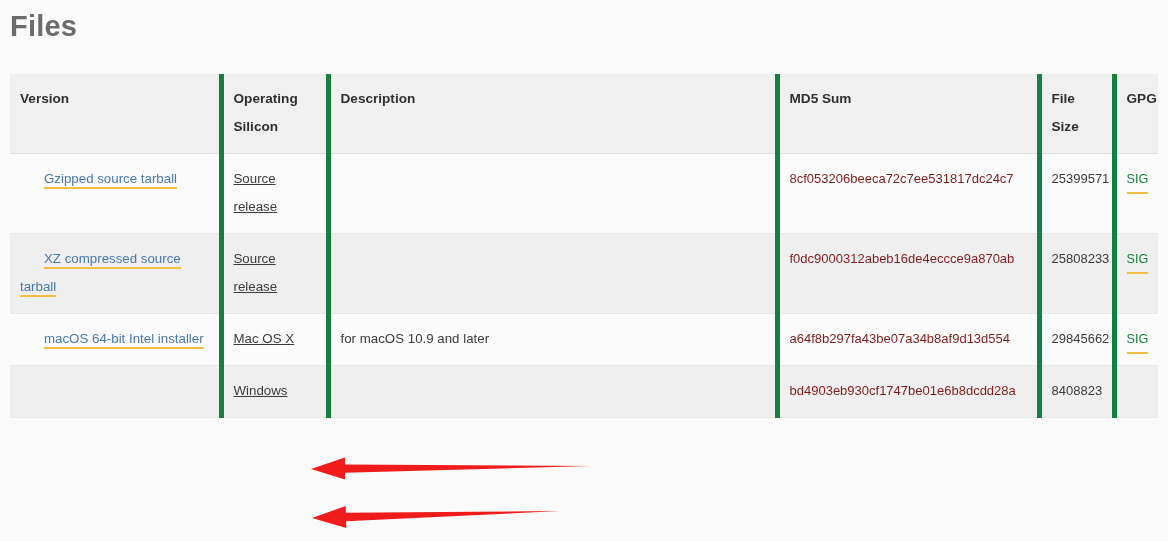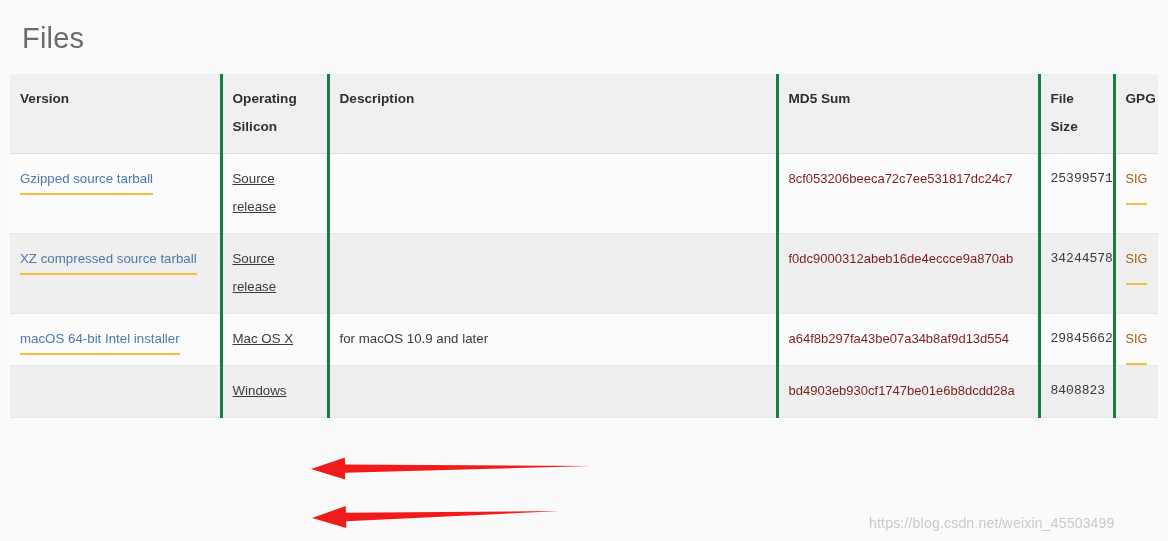--- a/index.html
+++ b/index.html
@@ -22,45 +22,45 @@
     background: #fafafa;
     overflow: hidden;
   }
 
   
   .page-title {
     position: absolute;
     left: 10px;
     top: 8px;
     font-size: 29px;
-    font-weight: normal;
+    font-weight: bold;
     letter-spacing: 0.2px;
     color: #6b6b6b;
     line-height: 36px;
-    margin: 12px;
+    margin: 0;
   }
 
   
   .files-table-wrap {
     position: absolute;
     left: 10px;
     top: 74px;
     width: 1148px;
   }
   table.files {
     border-collapse: collapse;
     width: 1148px;
     table-layout: fixed;
     font-size: 13.3px;
   }
   table.files th, table.files td {
     text-align: left;
     vertical-align: top;
     padding: 11px 10px 12px 10px;
-    border-right: 3px solid #15803d;
+    border-right: 5px solid #15803d;
     border-bottom: 1px solid #e7e7e7;
     line-height: 28px;
     font-weight: normal;
   }
   table.files th {
     background: #f0f0f0;
     font-weight: bold;
     color: #2f2f2f;
     font-size: 13.6px;
     border-bottom: 1px solid #dedede;
@@ -74,36 +74,37 @@
 
   
   .c-version { width: 211px; }
   .c-os      { width: 107px; }
   .c-desc    { width: 449px; }
   .c-md5     { width: 262px; }
   .c-size    { width: 75px;  }
   .c-gpg     { width: 44px;  }
 
   td.md5 { color: #7f1d1d; font-size: 13px; }
-  td.size { color: #3b3b3b; font-size: 13px; font-family: Liberation Mono, monospace; }
+  td.size { color: #3b3b3b; font-size: 13px; }
   td.os  { color: #3b3b3b; text-decoration: underline; }
   td.desc { color: #3b3b3b; }
 
   a.link {
     color: #4a7aaa;
     text-decoration: none;
     border-bottom: 2px solid #f5be3e;
-    padding-bottom: 7px;
+    padding-bottom: 1px;
     line-height: 28px;
+    margin-left: 24px;
   }
   a.sig {
-    color: #a16207;
+    color: #15803d;
     text-decoration: none;
     border-bottom: 2px solid #f5be3e;
-    padding-bottom: 17px;
+    padding-bottom: 6px;
     font-size: 12.6px;
   }
 
   
   .arrow-layer {
     position: absolute;
     left: 0; top: 0;
     width: 1168px; height: 541px;
     pointer-events: none;
   }
@@ -153,21 +154,21 @@
             <td class="desc"></td>
             <td class="md5">8cf053206beeca72c7ee531817dc24c7</td>
             <td class="size">25399571</td>
             <td><a class="sig" href="#">SIG</a></td>
           </tr>
           <tr>
             <td><a class="link" href="#">XZ compressed source tarball</a></td>
             <td class="os">Source release</td>
             <td class="desc"></td>
             <td class="md5">f0dc9000312abeb16de4eccce9a870ab</td>
-            <td class="size">34244578</td>
+            <td class="size">25808233</td>
             <td><a class="sig" href="#">SIG</a></td>
           </tr>
           <tr>
             <td><a class="link" href="#">macOS 64-bit Intel installer</a></td>
             <td class="os">Mac OS X</td>
             <td class="desc">for macOS 10.9 and later</td>
             <td class="md5">a64f8b297fa43be07a34b8af9d13d554</td>
             <td class="size">29845662</td>
             <td><a class="sig" href="#">SIG</a></td>
           </tr>
@@ -181,15 +182,14 @@
           </tr>
         </tbody>
     </table>
   </div>
 
   <svg class="arrow-layer" id="arrow-layer" viewBox="0 0 1168 541" width="1168" height="541">
       <polygon points="311.0,469.0 345.1,479.6 345.0,472.8 591.0,466.0 345.0,464.4 344.9,457.6" fill="#f01b1b"></polygon>
       <polygon points="312.0,518.0 346.3,528.0 346.1,521.2 560.0,511.0 345.9,512.8 345.7,506.0" fill="#f01b1b"></polygon>
     </svg>
 
-  <div class="watermark">https://blog.csdn.net/weixin_45503499</div>
 
 </div>
 
 </body></html>

